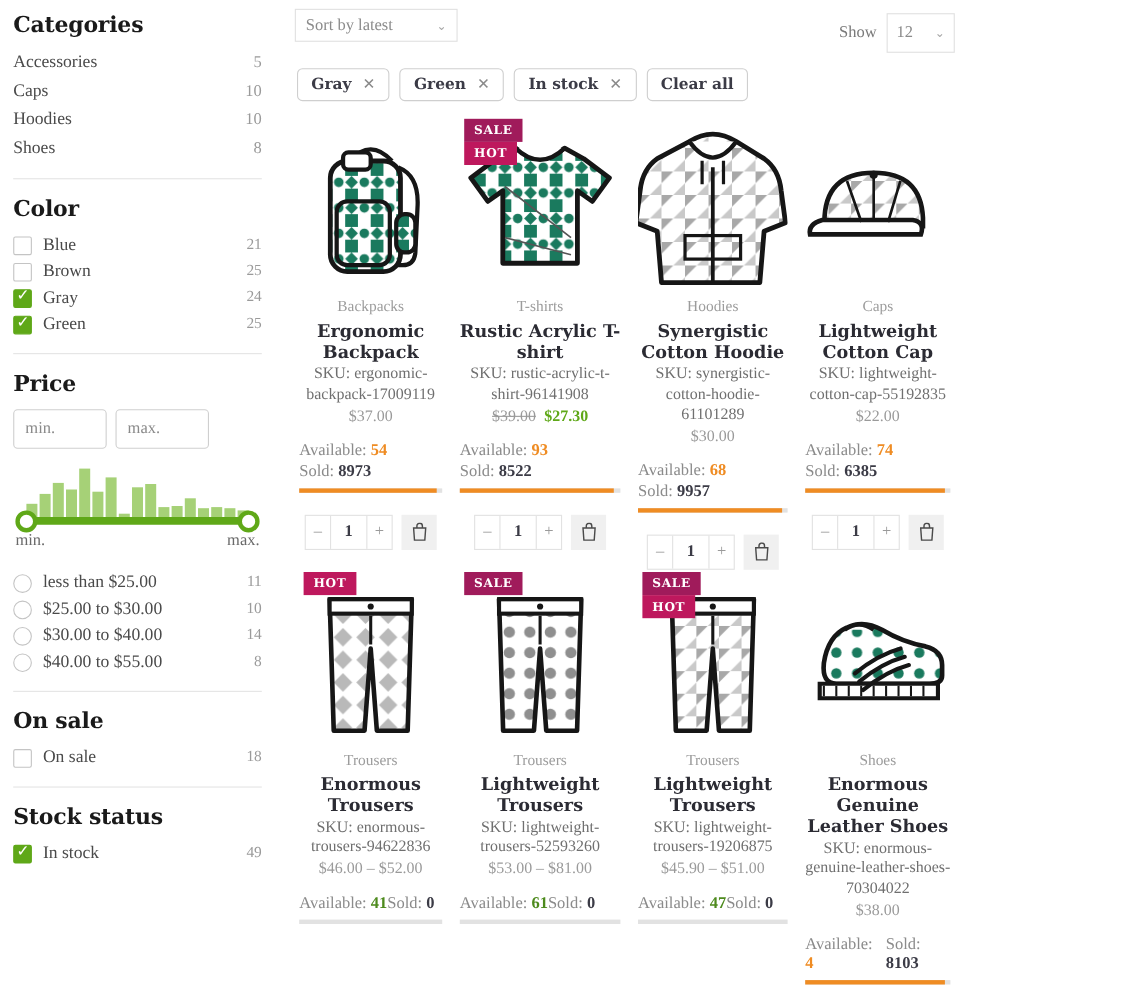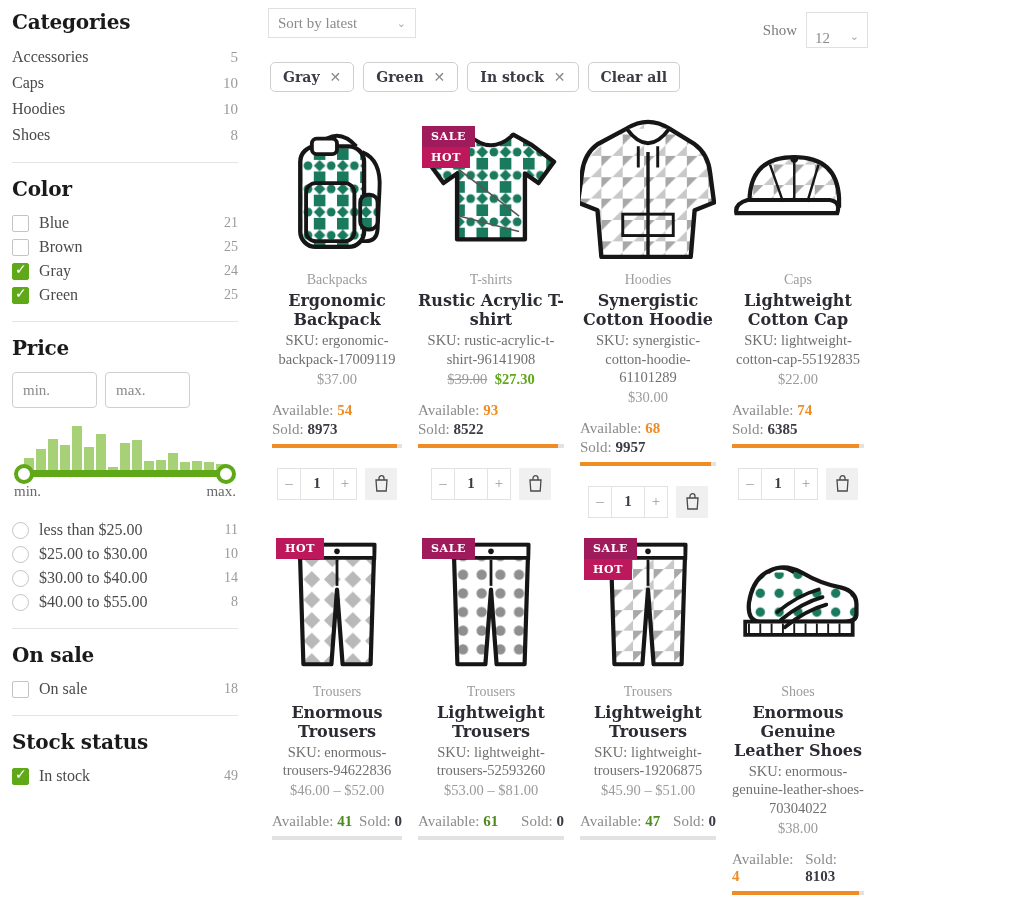--- a/index.html
+++ b/index.html
@@ -82,42 +82,42 @@
   .topbar { display:flex; align-items:flex-start; justify-content:space-between; }
   .sortsel {
     width:148px; height:30px; border:1px solid #e0e0e0; background:#fff;
     display:flex; align-items:center; justify-content:space-between;
     padding:0 9px; font-size:15px; color:#8b8b8b;
   }
   .showwrap { display:flex; align-items:center; gap:9px; padding-top:4px; }
   .showlbl { font-size:15px; color:#7a7a7a; }
   .showsel {
     width:62px; height:28px; border:1px solid #e0e0e0; background:#fff;
-    display:flex; align-items:flex-start; justify-content:space-between;
+    display:flex; align-items:center; justify-content:space-between;
     padding:17px 8px; font-size:15px; color:#8b8b8b;
   }
   .caret { font-family:"DejaVu Sans", sans-serif; font-size:11px; color:#a8a8a8; }
 
   .chips { display:flex; gap:9px; margin:14px 0 0 2px; }
   .chip {
     display:flex; align-items:center; gap:10px;
     border:1px solid #cfcfcf; border-radius:5px;
     height:30px; padding:0 12px;
     font-family:"DejaVu Serif", serif; font-weight:bold;
     font-size:14px; color:#3b3b46; background:#fff; white-space:nowrap;
   }
   .chip .x { font-family:"DejaVu Sans", sans-serif; font-weight:normal; font-size:14px; color:#8a8a8a; }
 
   .grid {
     display:grid; grid-template-columns:repeat(4,1fr);
     column-gap:8px; margin-top:14px;
   }
   .card { position:relative; text-align:center; padding:0 4px; }
 
-  .badges { position:absolute; left:8px; top:20px; z-index:3; }
+  .badges { position:absolute; left:8px; top:2px; z-index:3; }
   .badge {
     display:block; width:max-content; min-width:44px; text-align:center;
     font-family:"DejaVu Serif", serif; font-size:11px; font-weight:bold;
     letter-spacing:0.6px; color:#fff; padding:4px 9px;
   }
   .badge.sale { background:#a01b5b; }
   .badge.hot  { background:#be185d; }
 
   .thumb { height:160px; display:flex; align-items:center; justify-content:center; }
   .thumb svg { max-height:150px; }
@@ -130,21 +130,21 @@
   .sku { font-size:14.5px; color:#6f6f6f; line-height:1.25; }
   .price { font-size:14.5px; color:#9a9a9a; margin-top:3px; }
   .price .old { text-decoration:line-through; color:#9a9a9a; margin-right:4px;margin-top:28px; }
   .price .new { color:#5fa818; font-weight:bold; }
 
   .stats { margin-top:14px; text-align:left; font-size:15px; color:#8b8b8b; }
   .stats .num-o { color:#ef8c23; font-weight:bold; }
   .stats .num-g { color:#4e8b1e; font-weight:bold; }
   .stats .num-d { color:#3b3b46; font-weight:bold; }
   .stats .line2 { margin-top:2px; }
-  .stats.inline { display:flex; justify-content:space-between;font-family:Liberation Serif, serif; }
+  .stats.inline { display:flex; justify-content:flex-start;font-family:Liberation Serif, serif; }
   .stats.tight { display:flex; gap:8px; justify-content:flex-start; }
 
   .progress { height:4px; background:#e2e2e2; margin-top:6px; }
   .progress > i { display:block; height:4px; background:#ef8c23; }
   .progress.flat > i { background:#e2e2e2; }
 
   .qtyrow { display:flex; justify-content:center; gap:8px; margin-top:20px; }
   .stepper { display:flex; border:1px solid #e2e2e2; height:32px; }
   .stepper span {
     width:22px; display:flex; align-items:center; justify-content:center;

